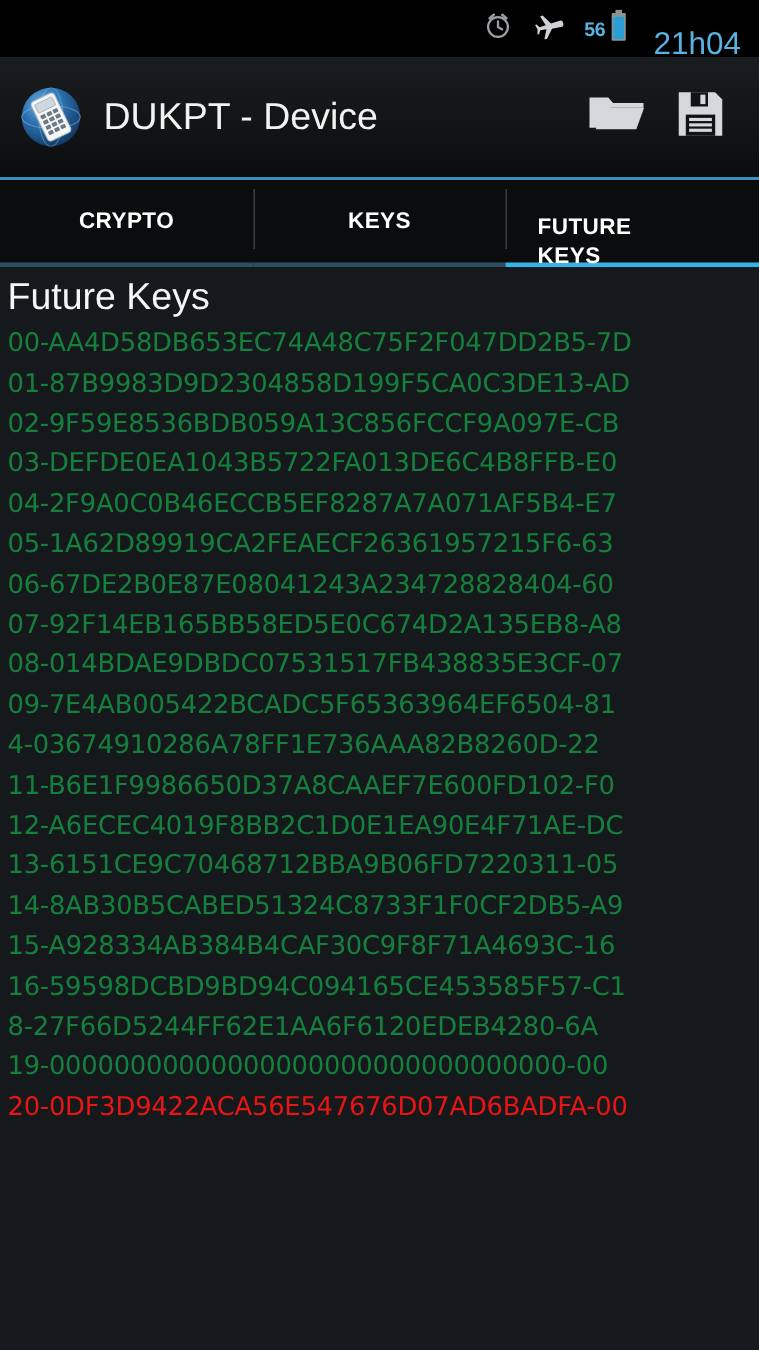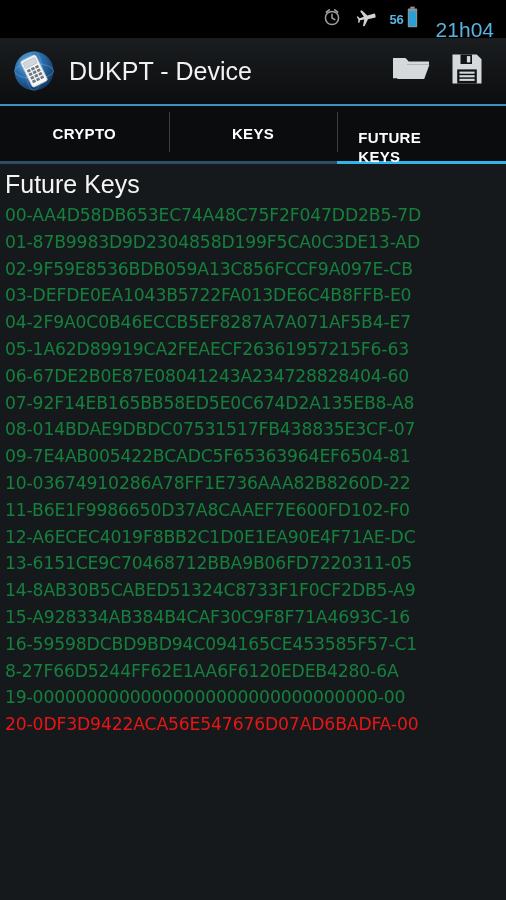--- a/index.html
+++ b/index.html
@@ -57,21 +57,21 @@
     font-size: 21px;
     letter-spacing: 0px;
     margin-left: 4px;
     line-height: 1;
     font-weight: normal;
     margin-top: 20px;
   }
 
   
   .action-bar {
-    height: 66px;
+    height: 80px;
     background: linear-gradient(to bottom, #1a1d1f 0%, #121416 55%, #0b0d0e 100%);
     display: flex;
     align-items: center;
     padding: 0 16px 0 12px;
     box-sizing: border-box;
     flex: 0 0 auto;
   }
   .app-icon {
     width: 44px;
     height: 44px;
@@ -298,21 +298,21 @@
         <div class="key-line">00-AA4D58DB653EC74A48C75F2F047DD2B5-7D</div>
         <div class="key-line">01-87B9983D9D2304858D199F5CA0C3DE13-AD</div>
         <div class="key-line">02-9F59E8536BDB059A13C856FCCF9A097E-CB</div>
         <div class="key-line">03-DEFDE0EA1043B5722FA013DE6C4B8FFB-E0</div>
         <div class="key-line">04-2F9A0C0B46ECCB5EF8287A7A071AF5B4-E7</div>
         <div class="key-line">05-1A62D89919CA2FEAECF26361957215F6-63</div>
         <div class="key-line">06-67DE2B0E87E08041243A234728828404-60</div>
         <div class="key-line">07-92F14EB165BB58ED5E0C674D2A135EB8-A8</div>
         <div class="key-line">08-014BDAE9DBDC07531517FB438835E3CF-07</div>
         <div class="key-line">09-7E4AB005422BCADC5F65363964EF6504-81</div>
-        <div class="key-line">10-03674910286A78FF1E736AAA82B8260D-22</div>
+        <div class="key-line">4-03674910286A78FF1E736AAA82B8260D-22</div>
         <div class="key-line">11-B6E1F9986650D37A8CAAEF7E600FD102-F0</div>
         <div class="key-line">12-A6ECEC4019F8BB2C1D0E1EA90E4F71AE-DC</div>
         <div class="key-line">13-6151CE9C70468712BBA9B06FD7220311-05</div>
         <div class="key-line">14-8AB30B5CABED51324C8733F1F0CF2DB5-A9</div>
         <div class="key-line">15-A928334AB384B4CAF30C9F8F71A4693C-16</div>
         <div class="key-line">16-59598DCBD9BD94C094165CE453585F57-C1</div>
         <div class="key-line">8-27F66D5244FF62E1AA6F6120EDEB4280-6A</div>
         <div class="key-line">19-00000000000000000000000000000000-00</div>
         <div class="key-line highlight">20-0DF3D9422ACA56E547676D07AD6BADFA-00</div>
       </div>

